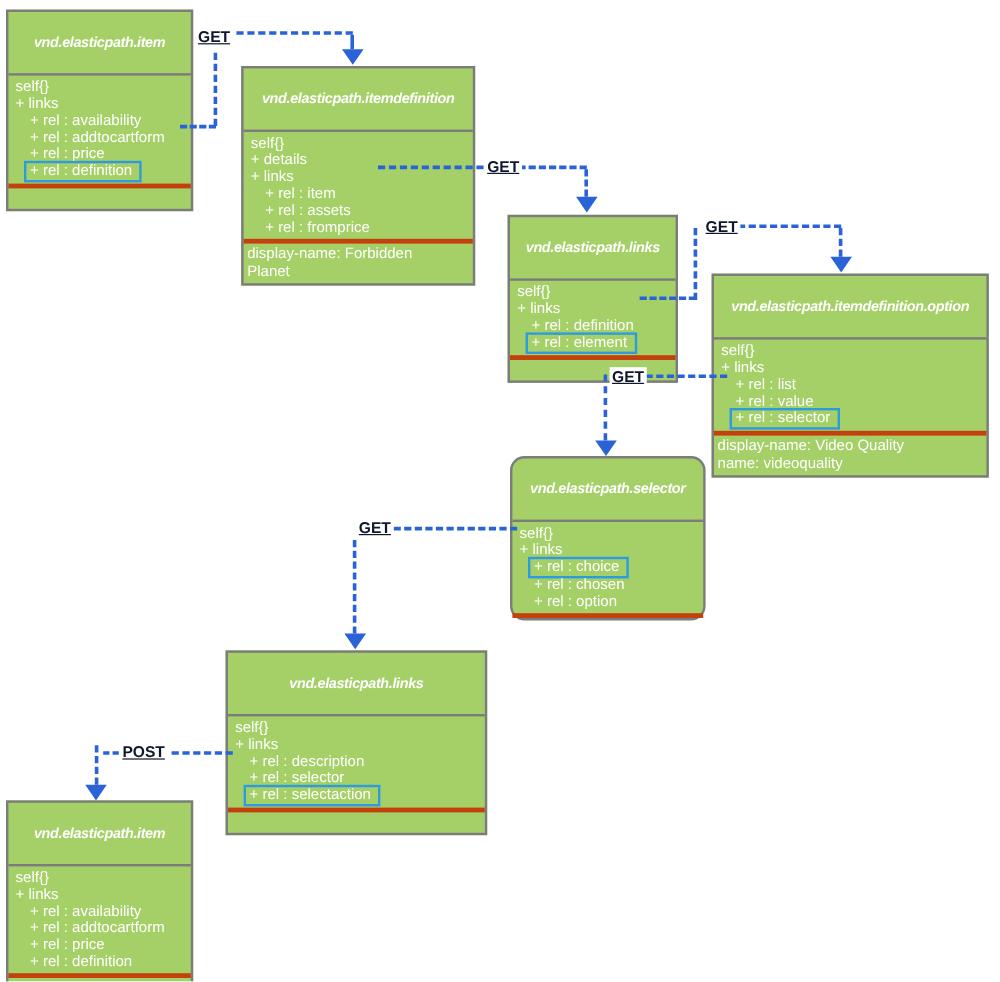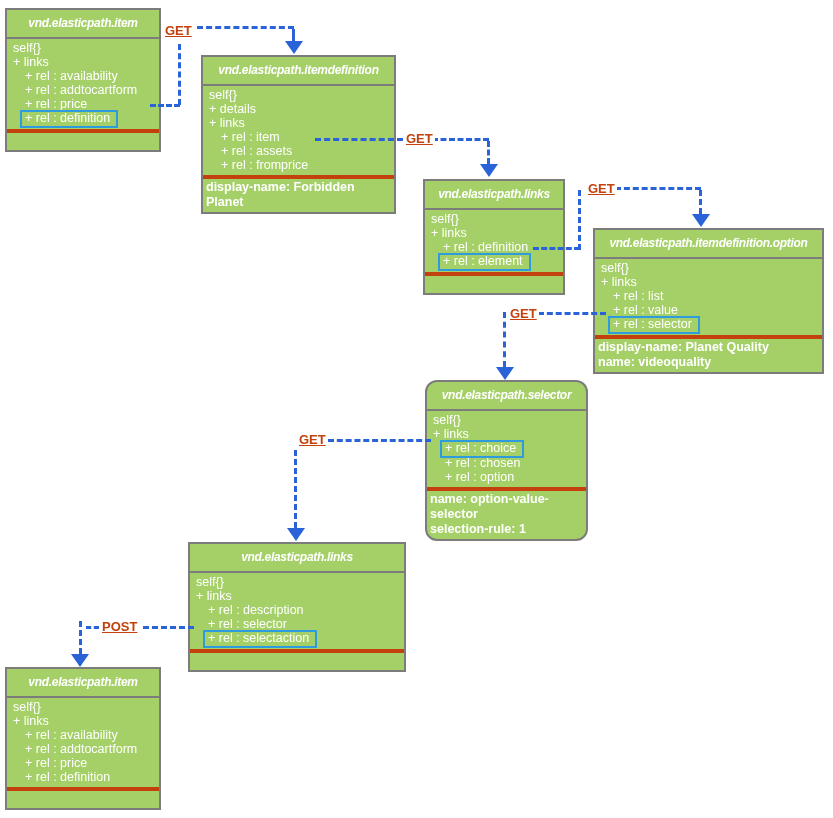--- a/index.html
+++ b/index.html
@@ -22,21 +22,21 @@
     border: 2px solid #7C7C7C;
     box-sizing: border-box;
     color: #ffffff;
     font-size: 12.5px;
   }
   .uml-title {
     font-weight: bold;
     font-style: italic;
     text-align: center;
     line-height: 13px;
-    padding: 7px 2px;
+    padding: 19px 2px;
     letter-spacing: -0.3px;
     font-size: 12px;
     border-bottom: 2px solid #7C7C7C;
     white-space: nowrap;
     overflow: hidden;
   }
   .uml-body {
     padding: 2px 2px 3px 2px;
     border-bottom: 4px solid #c2410c;
   }
@@ -47,24 +47,23 @@
   }
   .row.ind { padding-left: 16px; }
   .hl {
     display: inline-block;
     border: 2px solid #2F9BDF;
     padding: 0 6px 1px 3px;
     margin: -2px 0 -2px -5px;
     line-height: 13px;
   }
   .uml-footer {
-    padding: 1px 5px 2px 3px;
+    padding: 1px 20px 2px 3px;
     min-height: 14px;
     line-height: 15px;
-    font-weight: bold;
   }
   
   .dash-h {
     position: absolute;
     height: 0;
     border-top: 3px dashed #2A62D8;
   }
   .dash-v {
     position: absolute;
     width: 0;
@@ -73,21 +72,21 @@
   .arrow-down {
     position: absolute;
     width: 0;
     height: 0;
     border-left: 9px solid transparent;
     border-right: 9px solid transparent;
     border-top: 13px solid #2A62D8;
   }
   .conn-label {
     position: absolute;
-    color: #c2410c;
+    color: #0f172a;
     font-weight: bold;
     font-size: 13px;
     line-height: 15px;
     text-decoration: underline;
     background: #ffffff;
     padding: 0 2px;
     z-index: 5;
     cursor: pointer;
   }
 </style>
@@ -138,37 +137,33 @@
   <div class="uml-box" style="left:593px; top:228px; width:231px;">
     <div class="uml-title">vnd.elasticpath.itemdefinition.option</div>
     <div class="uml-body">
       <div class="row">self{}</div>
       <div class="row">+ links</div>
       <div class="row ind">+ rel : list</div>
       <div class="row ind">+ rel : value</div>
       <div class="row ind"><span class="hl">+ rel : selector</span></div>
     </div>
     <div class="uml-footer">
-      <div>display-name: Planet Quality</div>
+      <div>display-name: Video Quality</div>
       <div>name: videoquality</div>
     </div>
   </div>
 
   <div class="uml-box" style="left:425px; top:380px; width:163px;border-radius:12px;">
     <div class="uml-title">vnd.elasticpath.selector</div>
     <div class="uml-body">
       <div class="row">self{}</div>
       <div class="row">+ links</div>
       <div class="row ind"><span class="hl">+ rel : choice</span></div>
       <div class="row ind">+ rel : chosen</div>
       <div class="row ind">+ rel : option</div>
-    </div>
-    <div class="uml-footer">
-      <div>name: option-value-selector</div>
-      <div>selection-rule: 1</div>
     </div>
   </div>
 
   <div class="uml-box" style="left:188px; top:542px; width:218px;">
     <div class="uml-title">vnd.elasticpath.links</div>
     <div class="uml-body">
       <div class="row">self{}</div>
       <div class="row">+ links</div>
       <div class="row ind">+ rel : description</div>
       <div class="row ind">+ rel : selector</div>

